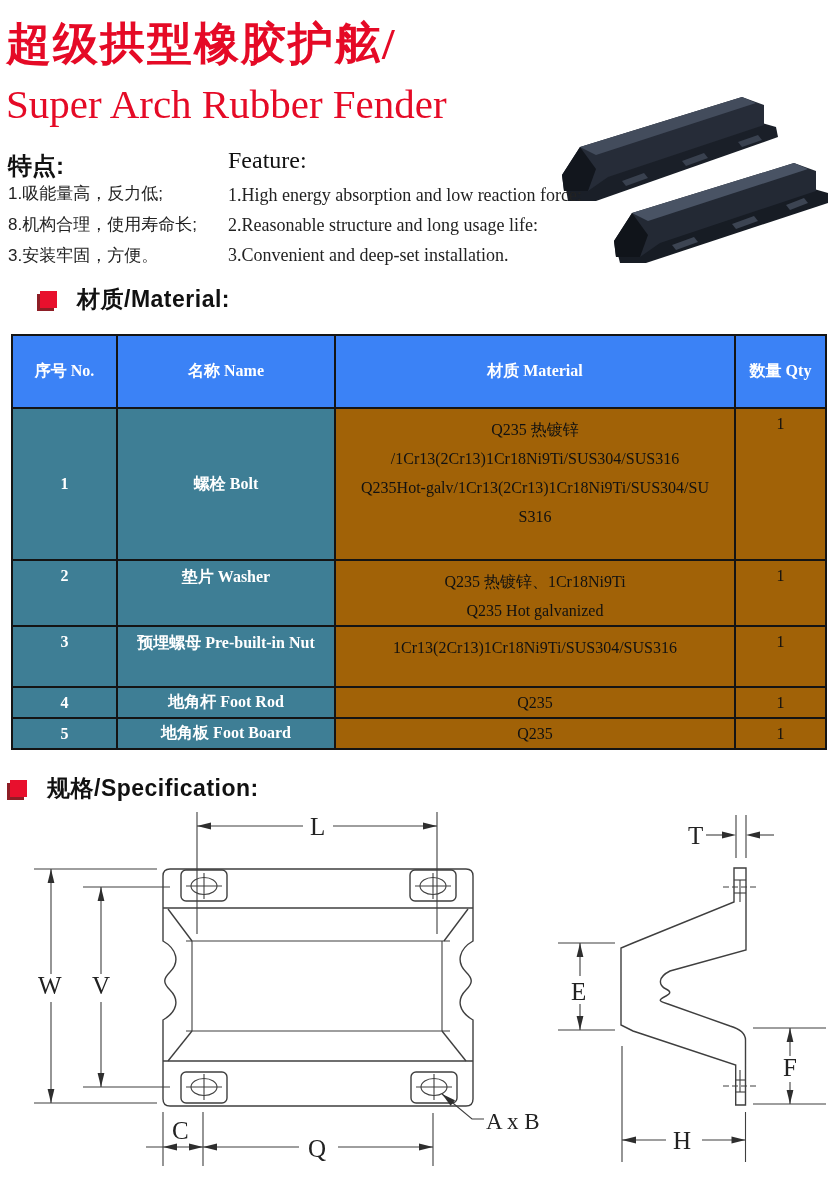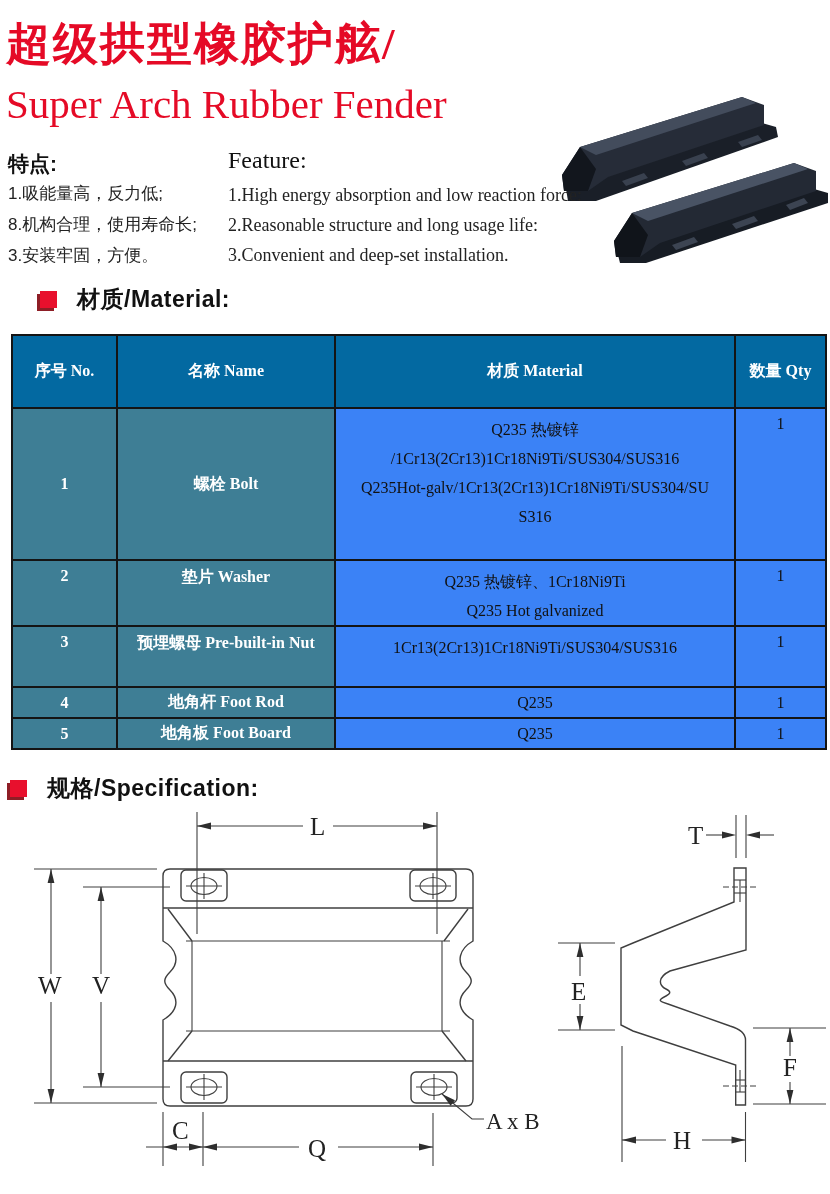--- a/index.html
+++ b/index.html
@@ -15,21 +15,21 @@
     left: 6px; top: 14px; font-family: "Liberation Serif", serif;
     font-size: 45px; font-weight: 700; color: #e50a26; letter-spacing: 2px;
     white-space: nowrap;
   }
   .title-en {
     left: 6px; top: 80px; font-family: "Liberation Serif", serif;
     font-size: 41px; font-weight: 400; color: #e50a26; white-space: nowrap;
   }
 
   
-  .feat-zh-head { left: 8px; top: 150px; font-size: 21px; font-weight: 700; color: #111; }
+  .feat-zh-head { left: 8px; top: 150px; font-size: 24px; font-weight: 700; color: #111; }
   .feat-zh-list { left: 8px; top: 178px; font-size: 17px; color: #222; line-height: 31px; white-space: nowrap; }
   .feat-en-head { left: 228px; top: 147px; font-family: "Liberation Serif", serif; font-size: 24px; color: #111; }
   .feat-en-list { left: 228px; top: 180px; font-family: "Liberation Serif", serif; font-size: 18px; color: #222; line-height: 30px; white-space: nowrap; }
 
   
   .sec-head { display: flex; align-items: center; }
   .sec-square {
     width: 17px; height: 17px; background: #e8102d;
     box-shadow: -3px 3px 0 #8e1e26; flex: 0 0 auto;
   }
@@ -38,29 +38,29 @@
   .sec-spec { left: 10px; top: 773px; }
 
   
   .mat-table {
     left: 11px; top: 334px; width: 814px;
     border-collapse: collapse; table-layout: fixed;
     font-family: "Liberation Serif", serif;
   }
   .mat-table th, .mat-table td { border: 2px solid #141414; text-align: center; }
   .mat-table th {
-    background: #0369a1; color: #ffffff; font-size: 16px; font-weight: 700;
+    background: #3b82f6; color: #ffffff; font-size: 16px; font-weight: 700;
     height: 73px;
   }
   .col-no { width: 105px; } .col-name { width: 218px; }
   .col-mat { width: 400px; } .col-qty { width: 91px; }
   td.c-no, td.c-name {
     background: #3e7e95; color: #ffffff; font-size: 16px; font-weight: 700;
   }
-  td.c-mat, td.c-qty { background: #3b82f6; color: #111; font-size: 16px; }
+  td.c-mat, td.c-qty { background: #a16207; color: #111; font-size: 16px; }
   td.c-mat .mline { line-height: 29px; }
   tr.rh-1 { height: 152px; } tr.rh-2 { height: 59px; } tr.rh-3 { height: 61px; }
   tr.rh-4 { height: 30px; }  tr.rh-5 { height: 30px; }
   tr.rh-1 td.c-mat, tr.rh-1 td.c-qty,
   tr.rh-2 td, tr.rh-3 td { vertical-align: top; padding-top: 6px; }
   tr.rh-1 td.c-no, tr.rh-1 td.c-name,
   tr.rh-4 td, tr.rh-5 td { vertical-align: middle; }
 
   
   .drawing-svg { left: 0; top: 800px; }

